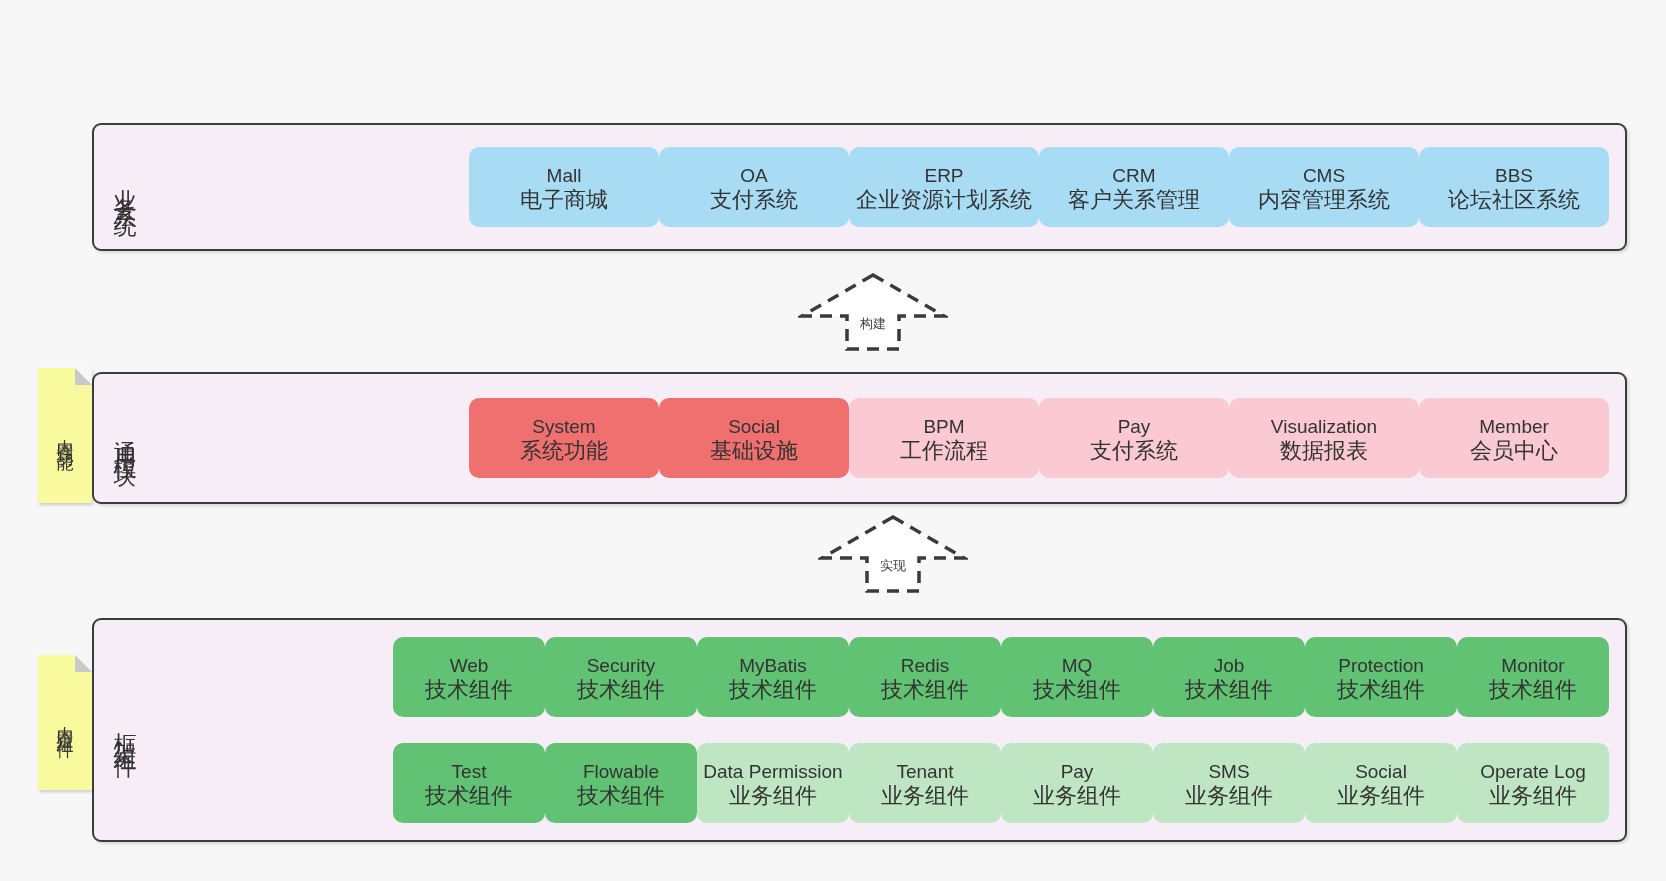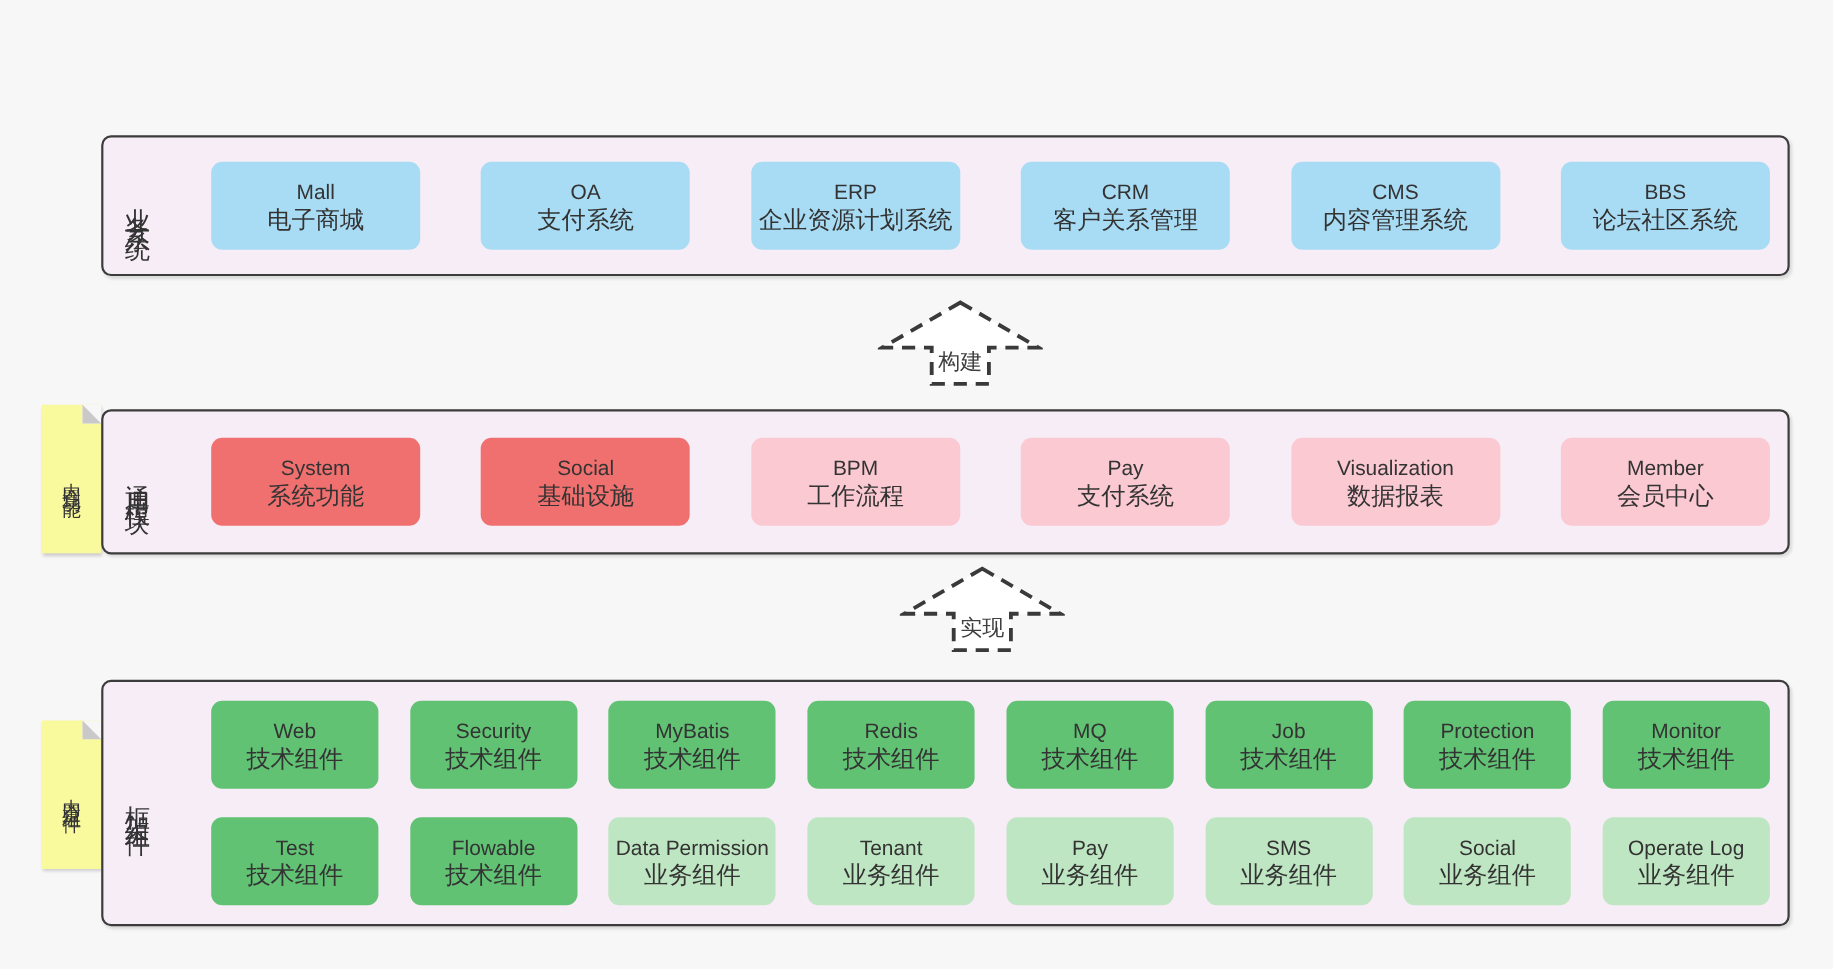--- a/index.html
+++ b/index.html
@@ -34,21 +34,21 @@
     text-orientation:upright;
     white-space:pre;
   }
   .band-label-col .vtext { font-size:23px; letter-spacing:8px; color:#333; }
   .band-rows {
     flex:1;
     display:flex; flex-direction:column; justify-content:center;
     gap:26px;
     padding:0 16px 0 10px;
   }
-  .band-row { display:flex; justify-content:space-between;padding-left:32px; }
+  .band-row { display:flex; justify-content:flex-end;padding-left:32px; }
   .box {
     height:80px;
     border-radius:10px;
     display:flex; flex-direction:column;
     align-items:center; justify-content:center;
     text-align:center;
   }
   .w190 { width:190px; }
   .w150 { width:152px; }
   .box .t { font-size:19px; line-height:24px; }
@@ -73,21 +73,21 @@
     border-top:17px solid var(--page-bg, #f7f7f7);
     border-left:17px solid var(--fold, #c9c9c9);
   }
   .note .vtext { font-size:17px; letter-spacing:5px; color:#333; }
 
   .arrow { position:absolute; width:150px; height:82px; }
   .arrow svg { display:block; width:150px; height:82px; }
   .arrow .arrow-label {
     position:absolute; left:0; right:0; top:44px;
     text-align:center;
-    font-size:20px; color:#3f3f3f;
+    font-size:13px; color:#3f3f3f;
   }
 </style>
 </head>
 <body>
 
 <div class="stage">
 
   <section class="band" style="top:123px; height:128px;">
     <div class="band-label-col">
       <span class="vtext">业务系统</span>

